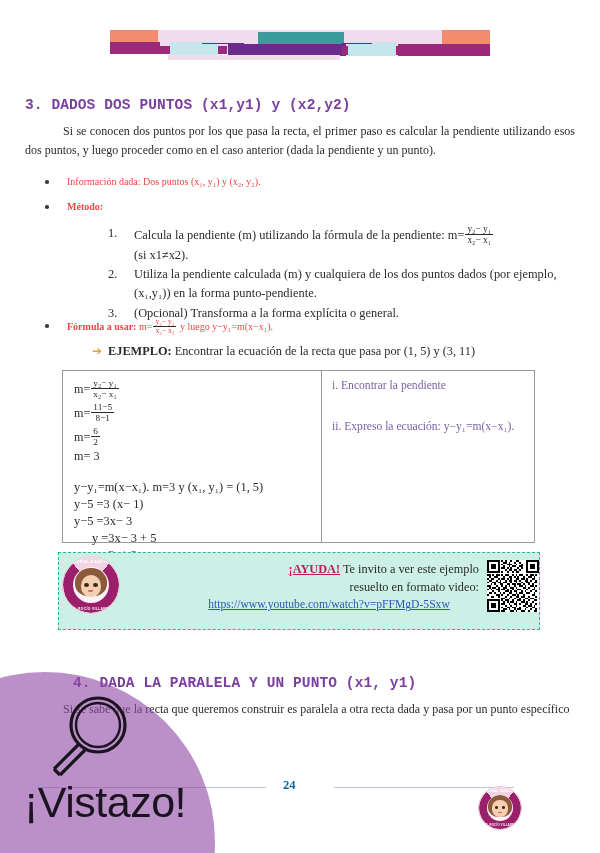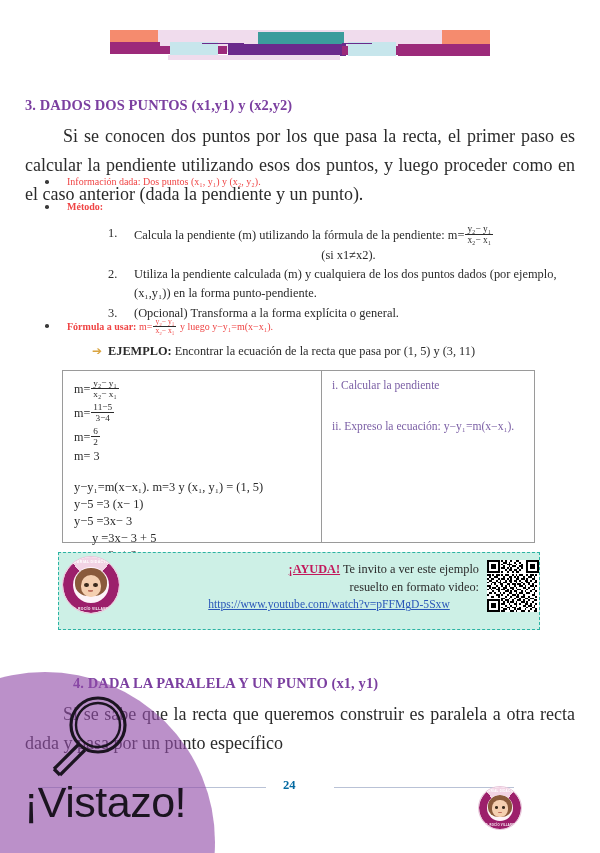--- a/index.html
+++ b/index.html
@@ -18,32 +18,32 @@
     left: 110px; top: 30px;
     width: 380px; height: 38px;
   }
   .hb { position: absolute; }
 
   
   .page { position: absolute; left: 0; top: 0; width: 600px; height: 853px; }
 
   .section-title {
     position: absolute;
-    font-family: Liberation Serif, serif;
+    font-family: Liberation Mono, monospace;
     font-weight: bold;
     font-size: 14.5px;
     color: #7b3fa0;
     letter-spacing: 0.1px;
   }
   #title3 { left: 25px; top: 97px; }
   #title4 { left: 25px; top: 675px; margin-left: 48px; }
 
   .body-para {
     position: absolute;
-    font-size: 18px;
+    font-size: 12px;
     line-height: 1.62;
     color: #2b2b2b;
     text-align: justify;
   }
   #para3 { left: 25px; top: 122px; width: 550px; text-indent: 38px; }
   #para4 { left: 25px; top: 700px; width: 550px; text-indent: 38px; }
 
   
   .bullet-row {
     position: absolute;
@@ -68,21 +68,21 @@
   
   .num-list {
     position: absolute;
     left: 108px; top: 224px;
     width: 455px;
     font-size: 12.4px;
     color: #2b2b2b;
   }
   .num-item { position: relative; padding-left: 26px; line-height: 1.52; margin-bottom: 1px; }
   .num-item .num { position: absolute; left: 0; top: 0; width: 20px; }
-  .num-sub { padding-left: 26px; line-height: 1.52; text-align: center; }
+  .num-sub { padding-left: 26px; line-height: 1.52; }
 
   
   .frac {
     display: inline-block;
     vertical-align: -0.42em;
     text-align: center;
     font-size: 0.76em;
     line-height: 1.08;
     margin: 0 1px;
   }
@@ -353,38 +353,38 @@
   </div>
 
   <div class="ex-table">
     <div class="ex-divider"></div>
 
     <div class="ex-left">
       <div class="ml">
         <span>m=</span><span class="frac"><span class="num-t">y₂− y₁</span><span class="den-t">x₂− x₁</span></span>
       </div>
       <div class="ml">
-        <span>m=</span><span class="frac"><span class="num-t">11−5</span><span class="den-t">3−4</span></span>
+        <span>m=</span><span class="frac"><span class="num-t">11−5</span><span class="den-t">8−1</span></span>
       </div>
       <div class="ml">
         <span>m=</span><span class="frac"><span class="num-t">6</span><span class="den-t">2</span></span>
       </div>
       <div class="ml">m= 3</div>
 
       <div class="mblock">
         <div>y−y₁=m(x−x₁).  m=3 y (x₁, y₁) = (1, 5)</div>
         <div>y−5 =3 (x− 1)</div>
         <div>y−5 =3x− 3</div>
         <div class="ind1">y =3x− 3 + 5</div>
         <div class="ind1">y =3x+ 2</div>
       </div>
     </div>
 
     <div class="ex-right">
-      <div>i. Calcular la pendiente</div>
+      <div>i. Encontrar la pendiente</div>
       <div class="rline2">ii. Expreso la ecuación: y−y₁=m(x−x₁).</div>
     </div>
   </div>
 
   <div class="ayuda-box">
     <div class="ayuda-text">
       <span class="ayuda-strong">¡AYUDA!</span><span> Te invito a ver este ejemplo</span>
       <div>resuelto en formato video:</div>
       <a class="ayuda-link" href="#">https://www.youtube.com/watch?v=pFFMgD-5Sxw</a>
     </div>

